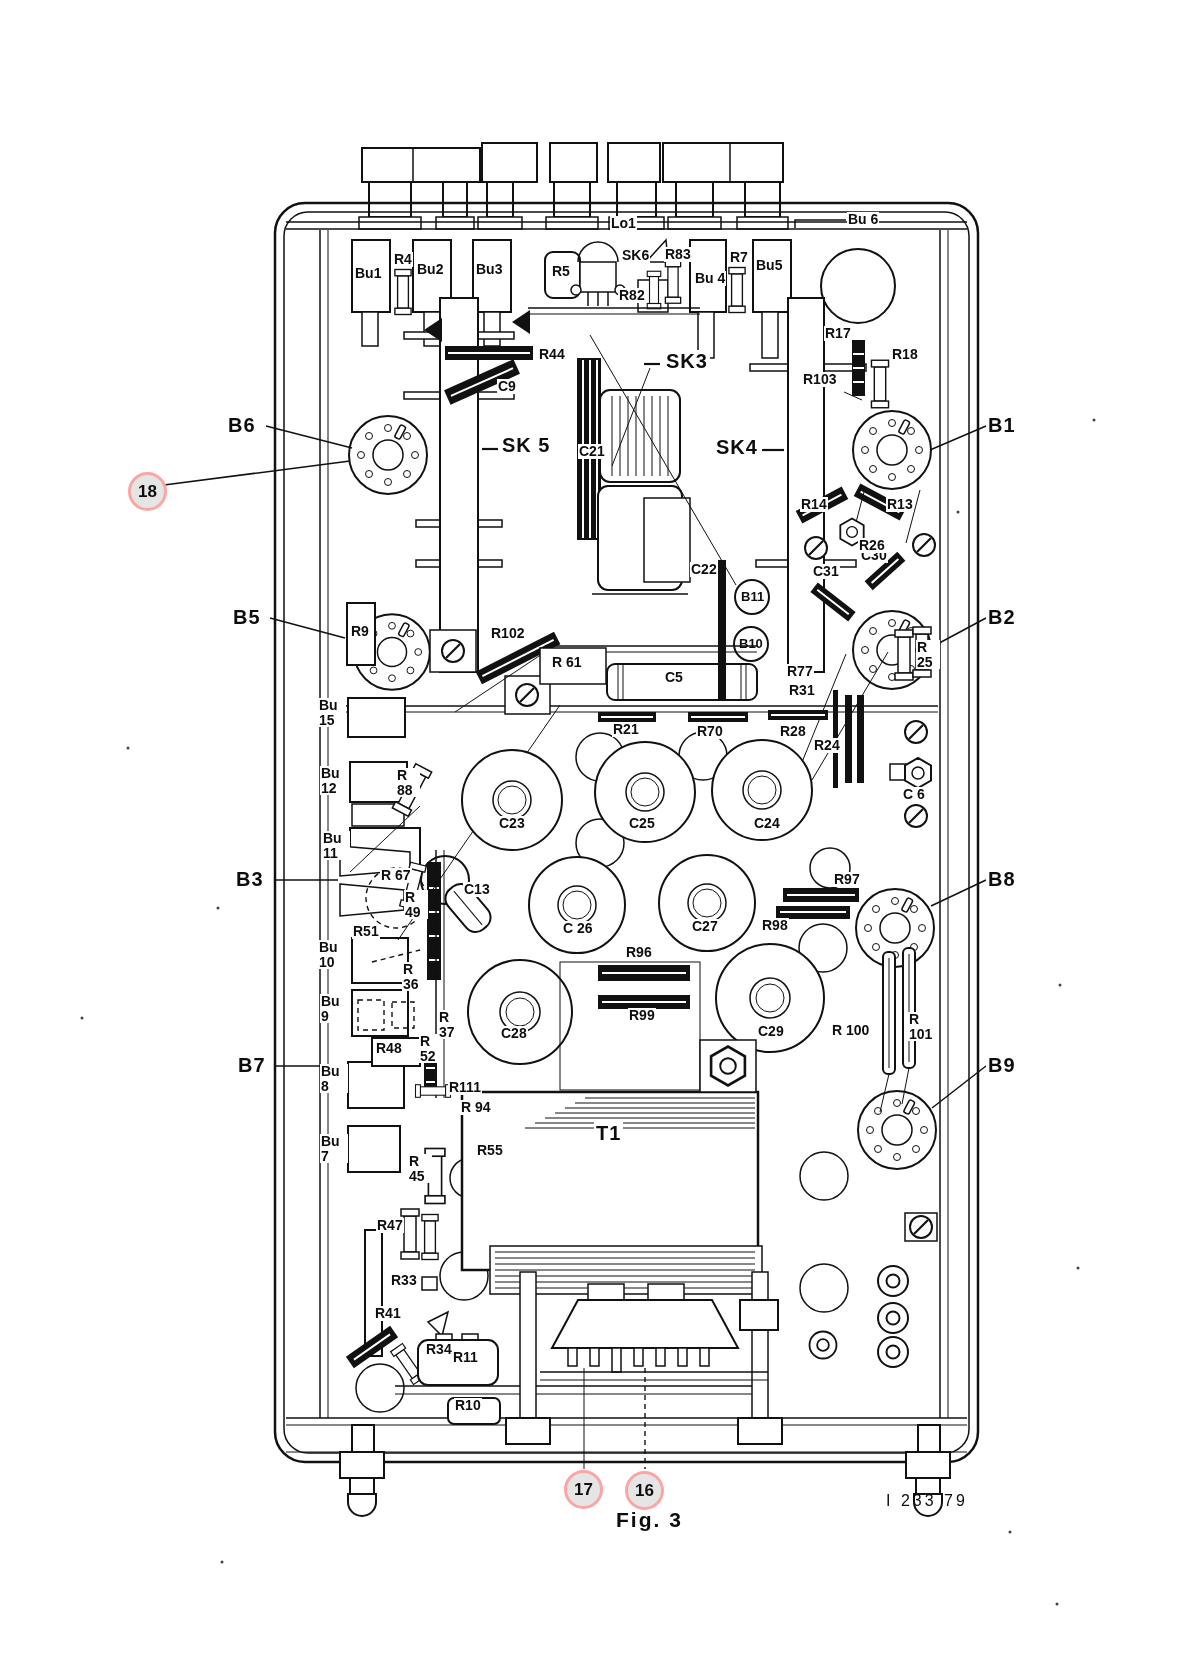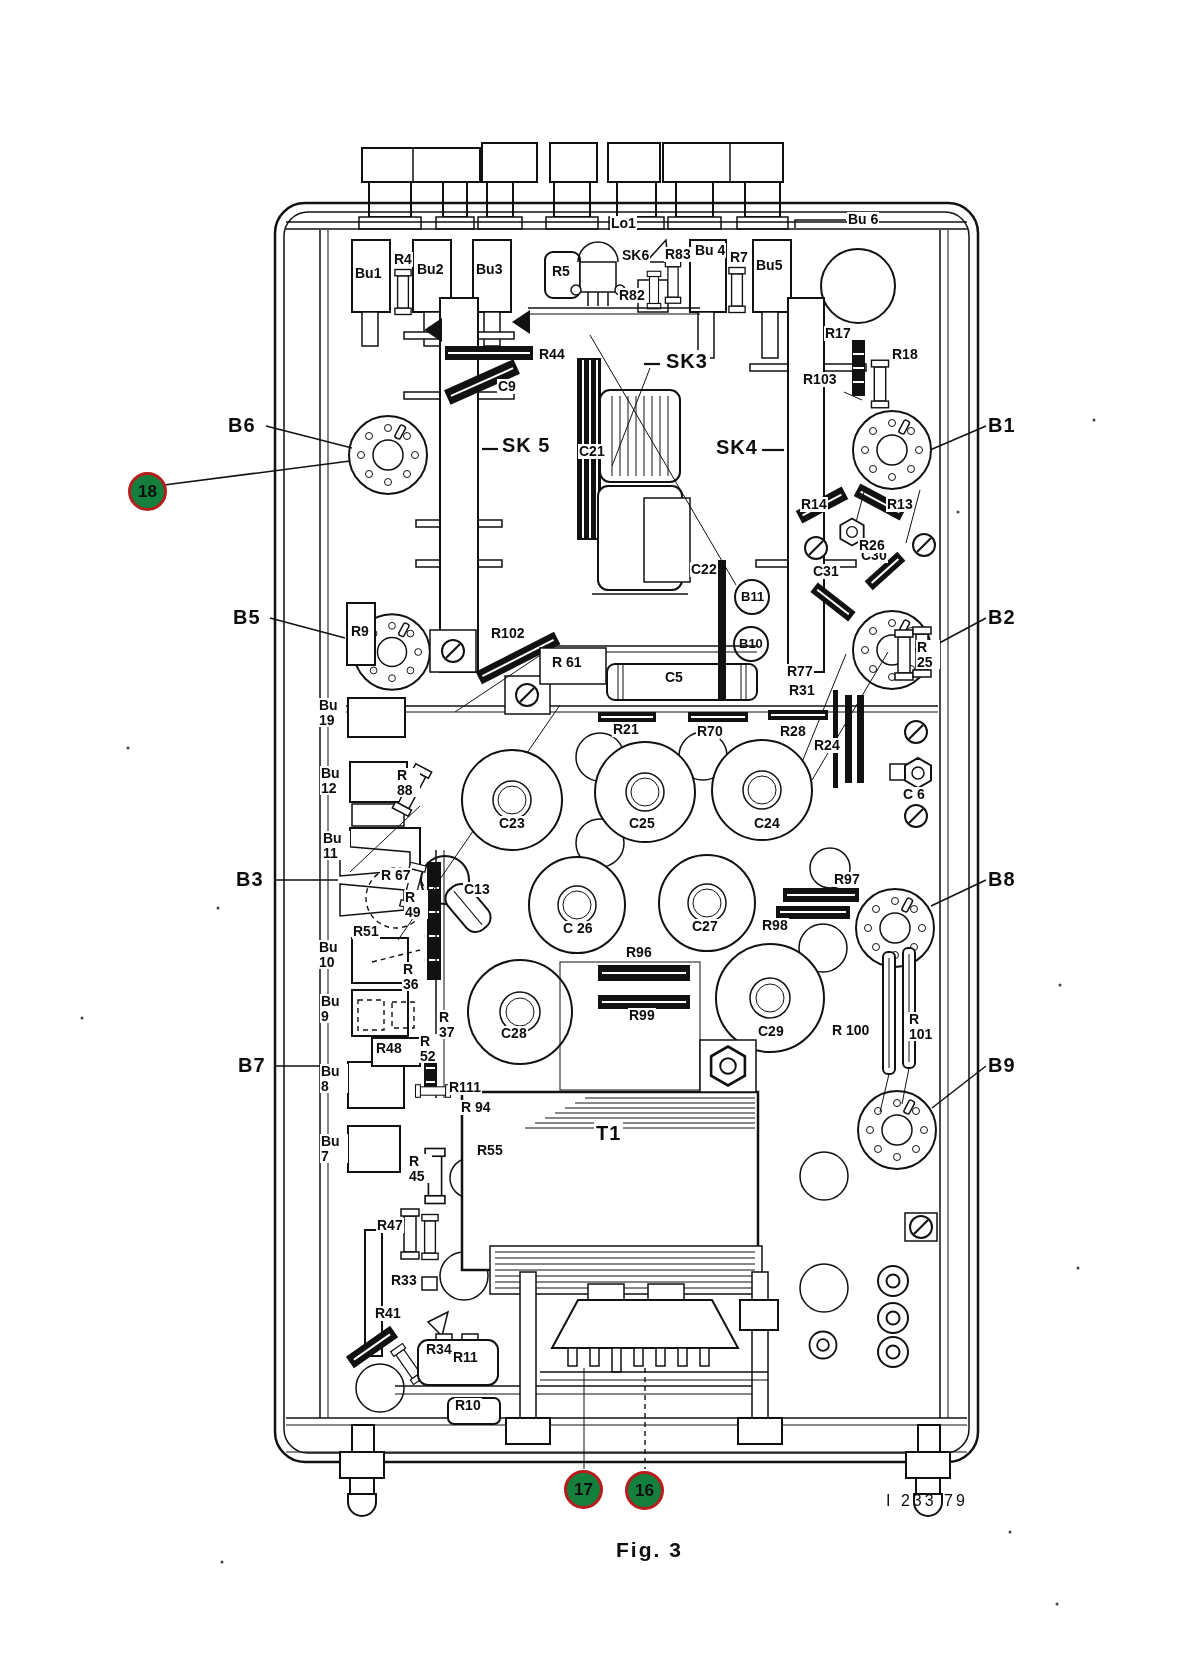--- a/index.html
+++ b/index.html
@@ -12,22 +12,22 @@
   .ln{stroke:#111;stroke-width:1.5;fill:none;}
   .ln2{stroke:#111;stroke-width:2.2;fill:none;}
   .thin{stroke:#111;stroke-width:1;fill:none;}
   .blk{fill:#111;stroke:none;}
   .slit{stroke:#fff;stroke-width:2;fill:none;}
   .dash{stroke:#111;stroke-width:1.4;fill:none;stroke-dasharray:5 4;}
   .lbl{position:absolute;font-size:14px;font-weight:700;line-height:1.05;background:#fff;padding:0 1px;white-space:nowrap;letter-spacing:0px;}
   .wrap{white-space:normal;}
   .tiny{font-size:13px;background:transparent;}
   .callout{position:absolute;font-size:20px;font-weight:700;letter-spacing:1px;background:#fff;padding:0 2px;white-space:nowrap;}
-  .circnum{position:absolute;width:33px;height:33px;border:3px solid #b91c1c;border-radius:50%;display:flex;align-items:center;justify-content:center;font-size:17px;font-weight:700;background:#15803d;}
-  .caption{position:absolute;font-size:21px;font-weight:700;letter-spacing:2px;margin-top:30px;}
+  .circnum{position:absolute;width:33px;height:33px;border:3px solid #fca5a5;border-radius:50%;display:flex;align-items:center;justify-content:center;font-size:17px;font-weight:700;background:#e5e5e5;}
+  .caption{position:absolute;font-size:21px;font-weight:700;letter-spacing:2px;}
   .drawno{position:absolute;font-size:16px;font-weight:400;letter-spacing:3px;}
 </style>
 </head>
 <body>
 
 <div id="stage">
 
 <svg width="1181" height="1662" viewBox="0 0 1181 1662">
   <defs>
     <g id="socket">
@@ -520,21 +520,21 @@
 
 <div class="lbl" style="left:354px;top:266px">Bu1</div>
 <div class="lbl" style="left:393px;top:252px">R4</div>
 <div class="lbl" style="left:416px;top:262px">Bu2</div>
 <div class="lbl" style="left:475px;top:262px">Bu3</div>
 <div class="lbl" style="left:551px;top:264px">R5</div>
 <div class="lbl" style="left:610px;top:216px">Lo1</div>
 <div class="lbl" style="left:621px;top:248px">SK6</div>
 <div class="lbl" style="left:664px;top:247px">R83</div>
 <div class="lbl" style="left:618px;top:288px">R82</div>
-<div class="lbl" style="left:694px;top:243px">Bu 4</div>
+<div class="lbl" style="left:694px;top:271px">Bu 4</div>
 <div class="lbl" style="left:729px;top:250px">R7</div>
 <div class="lbl" style="left:755px;top:258px">Bu5</div>
 <div class="lbl" style="left:847px;top:212px">Bu 6</div>
 <div class="lbl" style="left:538px;top:347px">R44</div>
 <div class="lbl" style="left:497px;top:379px">C9</div>
 <div class="lbl" style="left:824px;top:326px">R17</div>
 <div class="lbl" style="left:891px;top:347px">R18</div>
 <div class="lbl" style="left:802px;top:372px">R103</div>
 <div class="lbl" style="left:578px;top:444px">C21</div>
 <div class="lbl" style="left:690px;top:562px">C22</div>
@@ -550,21 +550,21 @@
 <div class="lbl tiny" style="left:738px;top:637px">B10</div>
 <div class="lbl" style="left:350px;top:624px">R9</div>
 <div class="lbl" style="left:490px;top:626px">R102</div>
 <div class="lbl" style="left:551px;top:655px">R 61</div>
 <div class="lbl" style="left:664px;top:670px">C5</div>
 <div class="lbl" style="left:612px;top:722px">R21</div>
 <div class="lbl" style="left:696px;top:724px">R70</div>
 <div class="lbl" style="left:779px;top:724px">R28</div>
 <div class="lbl" style="left:813px;top:738px">R24</div>
 <div class="lbl" style="left:902px;top:787px">C 6</div>
-<div class="lbl wrap" style="left:318px;top:698px;width:26px">Bu 19</div>
+<div class="lbl wrap" style="left:318px;top:698px;width:26px">Bu 15</div>
 <div class="lbl wrap" style="left:320px;top:766px;width:26px">Bu 12</div>
 <div class="lbl wrap" style="left:322px;top:831px;width:26px">Bu 11</div>
 <div class="lbl wrap" style="left:396px;top:768px;width:22px">R 88</div>
 <div class="lbl" style="left:380px;top:868px">R 67</div>
 <div class="lbl" style="left:463px;top:882px">C13</div>
 <div class="lbl wrap" style="left:404px;top:890px;width:22px">R 49</div>
 <div class="lbl wrap" style="left:318px;top:940px;width:26px">Bu 10</div>
 <div class="lbl" style="left:352px;top:924px">R51</div>
 <div class="lbl wrap" style="left:402px;top:962px;width:22px">R 36</div>
 <div class="lbl wrap" style="left:320px;top:994px;width:26px">Bu 9</div>

